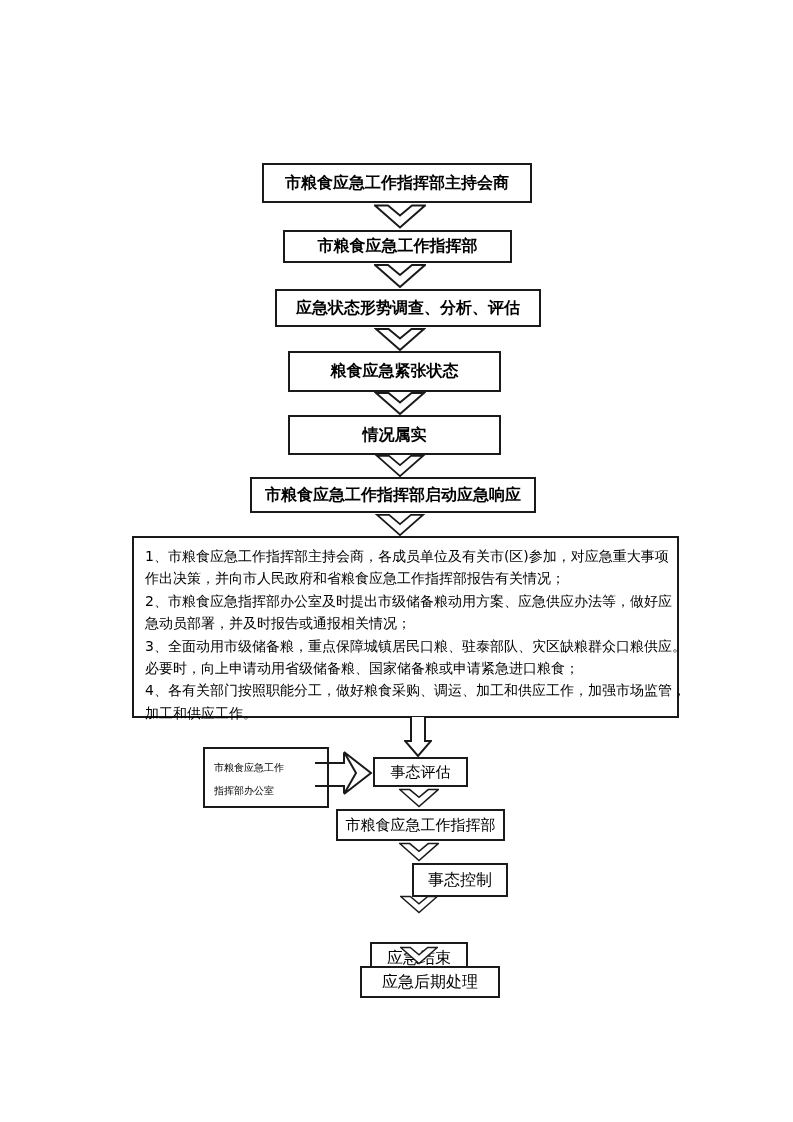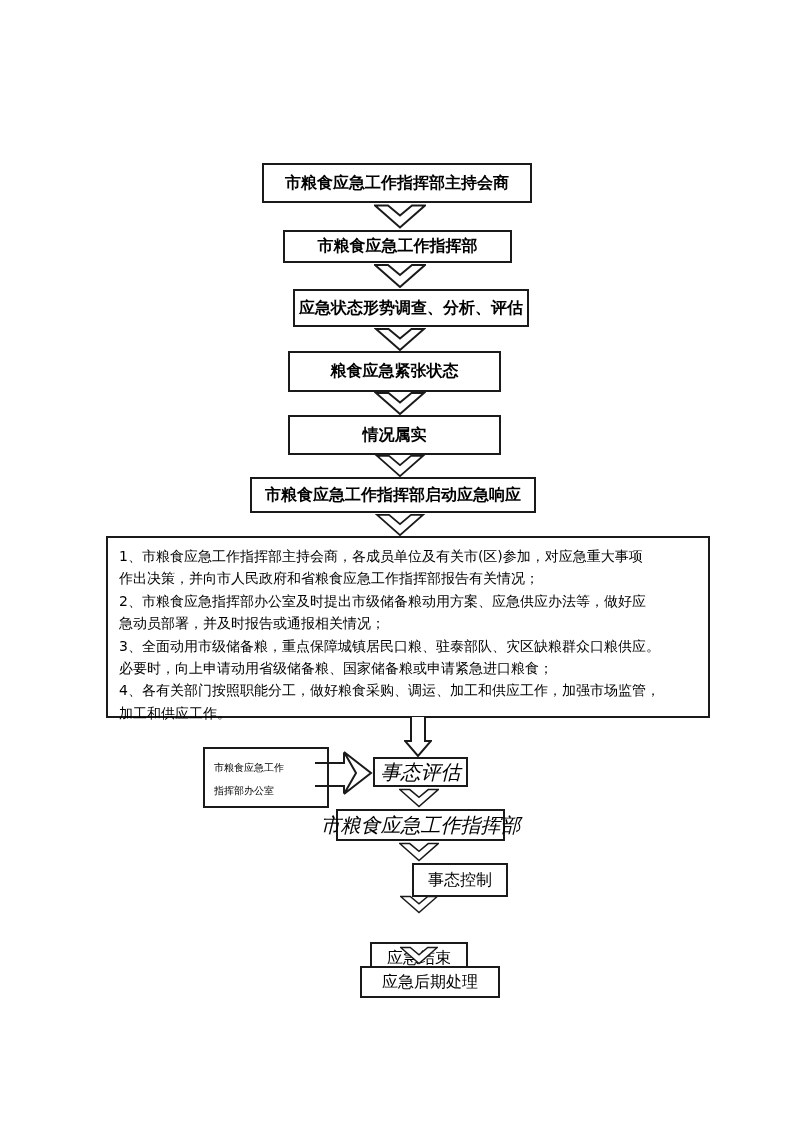--- a/index.html
+++ b/index.html
@@ -7,27 +7,27 @@
     position:relative;width:793px;height:1122px;background:#ffffff;
     font-family:"DejaVu Sans",sans-serif;color:#000;overflow:hidden;
   }
   .fbox{
     position:absolute;box-sizing:border-box;border:2px solid #1a1a1a;background:#fff;
     display:flex;align-items:center;justify-content:center;text-align:center;
     white-space:nowrap;
   }
   .bold{font-weight:bold;}
   .f16{font-size:16px;}
-  .f15{font-size:20px;font-style:italic;}
+  .f15{font-size:15px;}
   .arr{position:absolute;}
   .arr polygon, .arr path{fill:#ffffff;stroke:#1a1a1a;stroke-width:2;stroke-linejoin:miter;}
   .arr polyline{fill:none;stroke:#1a1a1a;stroke-width:2;}
   .bigbox{
     position:absolute;box-sizing:border-box;border:2px solid #1a1a1a;background:#fff;
-    left:106px;top:536px;width:604px;height:182px;
+    left:132px;top:536px;width:547px;height:182px;
     padding:7px 11px;font-size:14px;line-height:22.4px;text-align:left;
   }
   .bigbox div{white-space:nowrap;}
   .sidebox{
     position:absolute;box-sizing:border-box;border:2px solid #1a1a1a;background:#fff;
     left:203px;top:747px;width:126px;height:61px;
     padding:7px 0 0 9px;font-size:10px;line-height:23px;text-align:left;white-space:nowrap;
   }
 </style>
 </head>
@@ -40,21 +40,21 @@
   <svg class="arr" style="left:374px;top:204px;" width="52" height="25" viewBox="0 0 52 24">
     <polygon points="1,1 26,23 51,1 38,1 26,11 14,1"></polygon>
   </svg>
 
   <div class="fbox bold f16" style="left:283px;top:230px;width:229px;height:33px;">市粮食应急工作指挥部</div>
 
   <svg class="arr" style="left:374px;top:264px;" width="52" height="24" viewBox="0 0 52 24">
     <polygon points="1,1 26,23 51,1 38,1 26,11 14,1"></polygon>
   </svg>
 
-  <div class="fbox bold f16" style="left:275px;top:289px;width:236px;height:38px;margin-left:18px;">应急状态形势调查、分析、评估</div>
+  <div class="fbox bold f16" style="left:275px;top:289px;width:266px;height:38px;">应急状态形势调查、分析、评估</div>
 
   <svg class="arr" style="left:374px;top:328px;" width="52" height="23" viewBox="0 0 52 24">
     <polygon points="1,1 26,23 51,1 38,1 26,11 14,1"></polygon>
   </svg>
 
   <div class="fbox bold f16" style="left:288px;top:351px;width:213px;height:41px;">粮食应急紧张状态</div>
 
   <svg class="arr" style="left:374px;top:392px;" width="52" height="23" viewBox="0 0 52 24">
     <polygon points="1,1 26,23 51,1 38,1 26,11 14,1"></polygon>
   </svg>

